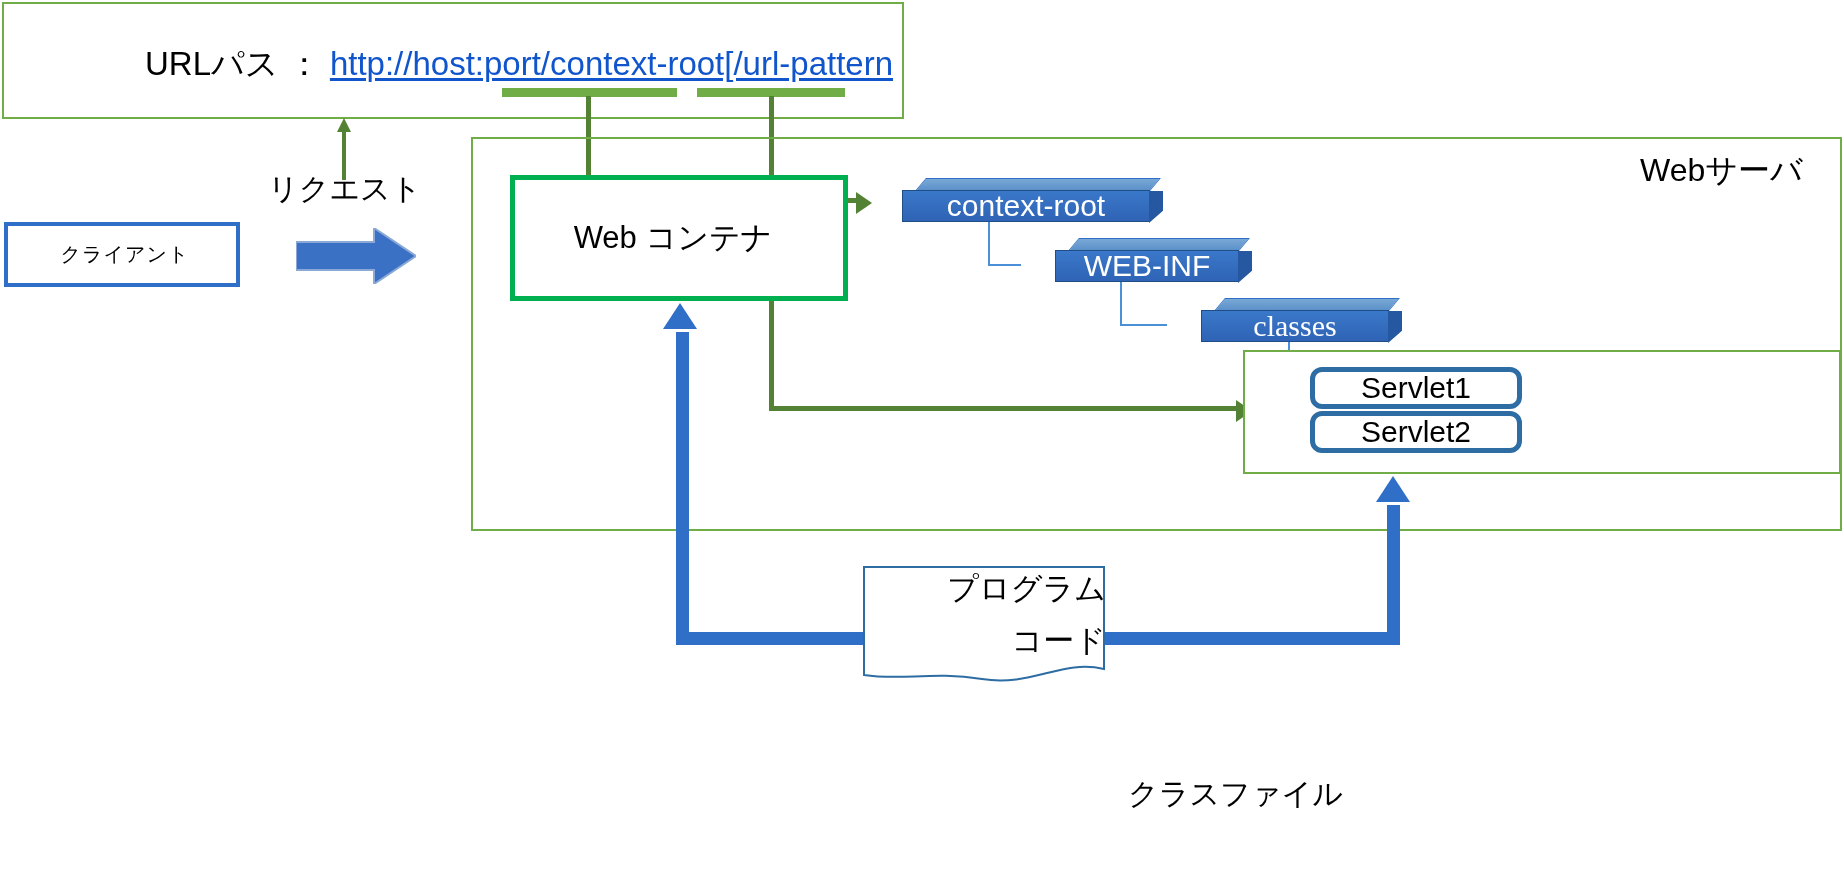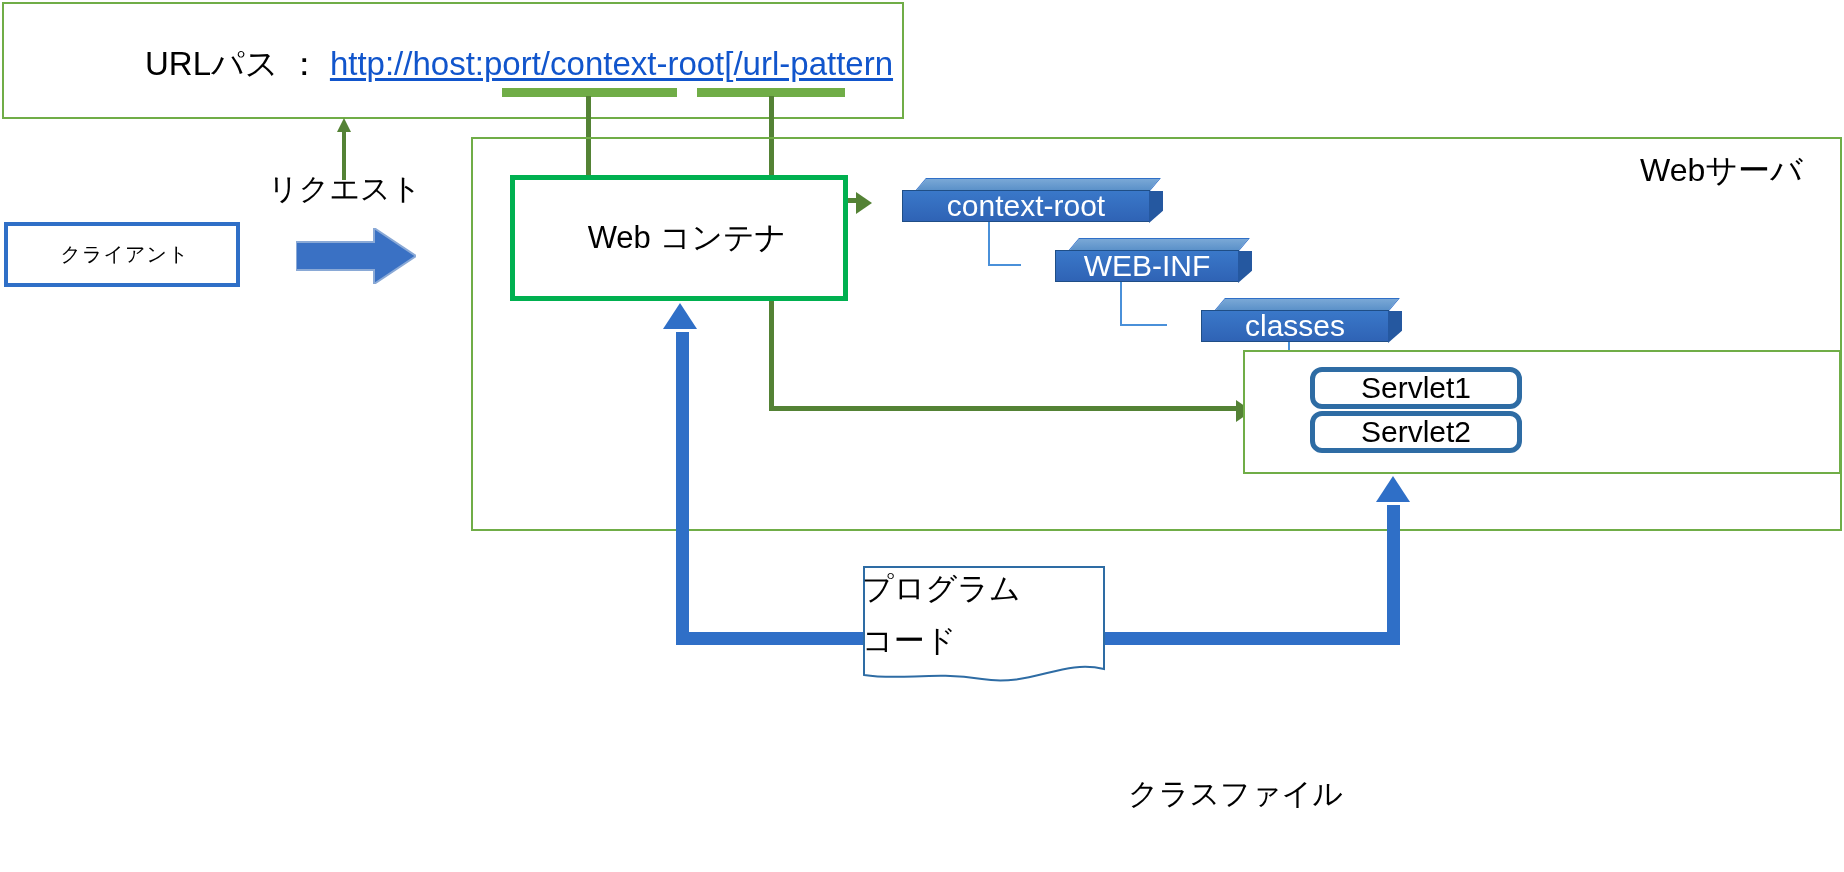--- a/index.html
+++ b/index.html
@@ -37,41 +37,41 @@
 
   
   #webserver-box{left:471px;top:137px;width:1371px;height:394px;
       border:2px solid #70ad47;background:transparent;}
   #webserver-label{left:1640px;top:148px;width:220px;height:44px;
       font-size:32px;line-height:44px;white-space:nowrap;}
 
   
   #webcontainer-box{left:510px;top:175px;width:338px;height:126px;
       border:5px solid #00b050;background:#fff;}
-  #webcontainer-label{left:524px;top:175px;width:326px;height:126px;
+  #webcontainer-label{left:510px;top:175px;width:326px;height:126px;
       display:flex;align-items:center;justify-content:center;
       font-size:31px;white-space:nowrap;}
 
   
   .folder{height:42px;padding-left:36px;}
   .folder .top{height:13px;background:linear-gradient(#7aa8d6,#5b91c9);
       border:1px solid #2f6fc7;box-sizing:border-box;
       transform:skewX(-40deg);transform-origin:bottom left;margin-left:13px;}
   .folder .front{height:32px;margin-top:-1px;
       background:linear-gradient(#3a78c9,#2f63b5);
       border:1px solid #1f4e86;box-sizing:border-box;
       display:flex;align-items:center;justify-content:center;
       color:#fff;font-size:30px;white-space:nowrap;position:relative;}
   .folder .side{position:absolute;right:-14px;top:0;width:14px;height:32px;
       background:#2558a0;
       clip-path:polygon(0 0,100% -40%,100% 62%,0 100%);}
 
   #folder-context{left:866px;top:178px;width:248px;}
   #folder-webinf{left:1019px;top:238px;width:184px;}
-  #folder-classes{left:1165px;top:298px;width:188px;}
+  #folder-classes{left:1165px;top:298px;width:188px;font-family:Liberation Serif, serif;}
 
   
   .tconn{background:#4a90d9;}
 
   
   #servlet-group{left:1243px;top:350px;width:598px;height:124px;
       border:2px solid #70ad47;background:#fff;}
   .servlet{box-sizing:border-box;border:5px solid #2e6ca4;border-radius:12px;
       background:#fff;display:flex;align-items:center;justify-content:center;
       font-size:30px;color:#000;}
@@ -88,21 +88,21 @@
   
   .bl{background:#2f6fc7;}
   .bline-v{width:13px;}
   .bline-h{height:13px;}
   .barrow-up{width:0;height:0;border-left:17px solid transparent;
       border-right:17px solid transparent;border-bottom:26px solid #2f6fc7;}
 
   
   #progcode-shape{left:862px;top:565px;width:244px;height:118px;}
   #progcode-label{left:862px;top:575px;width:244px;height:80px;
-      display:flex;flex-direction:column;align-items:flex-start;justify-content:center;
+      display:flex;flex-direction:column;align-items:flex-end;justify-content:center;
       font-size:31px;line-height:38px;white-space:nowrap;gap:14px;}
 
   
   #caption-annotation{left:312px;top:765px;width:560px;
       font-size:30px;line-height:42px;}
   #caption-classfile{left:1128px;top:773px;width:300px;
       font-size:30px;line-height:42px;white-space:nowrap;}
 </style>
 </head>
 <body>

